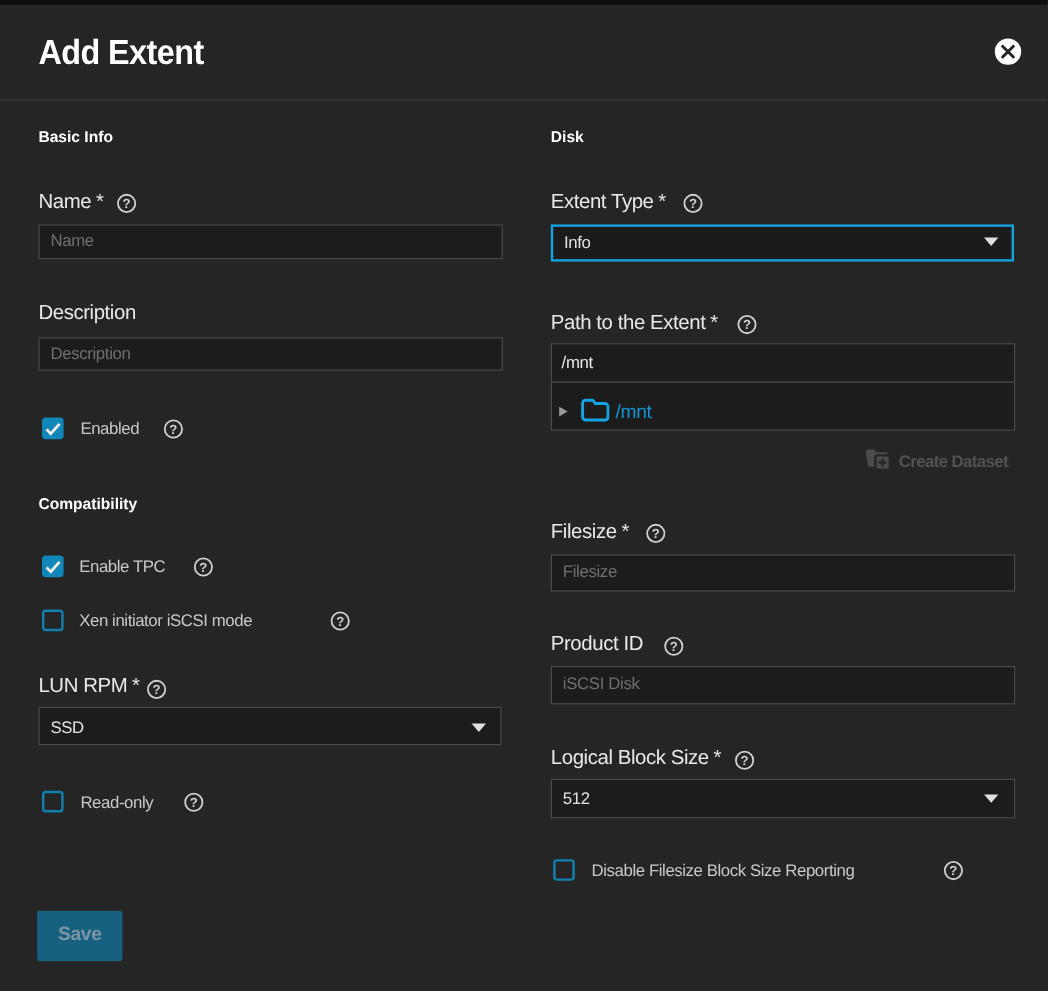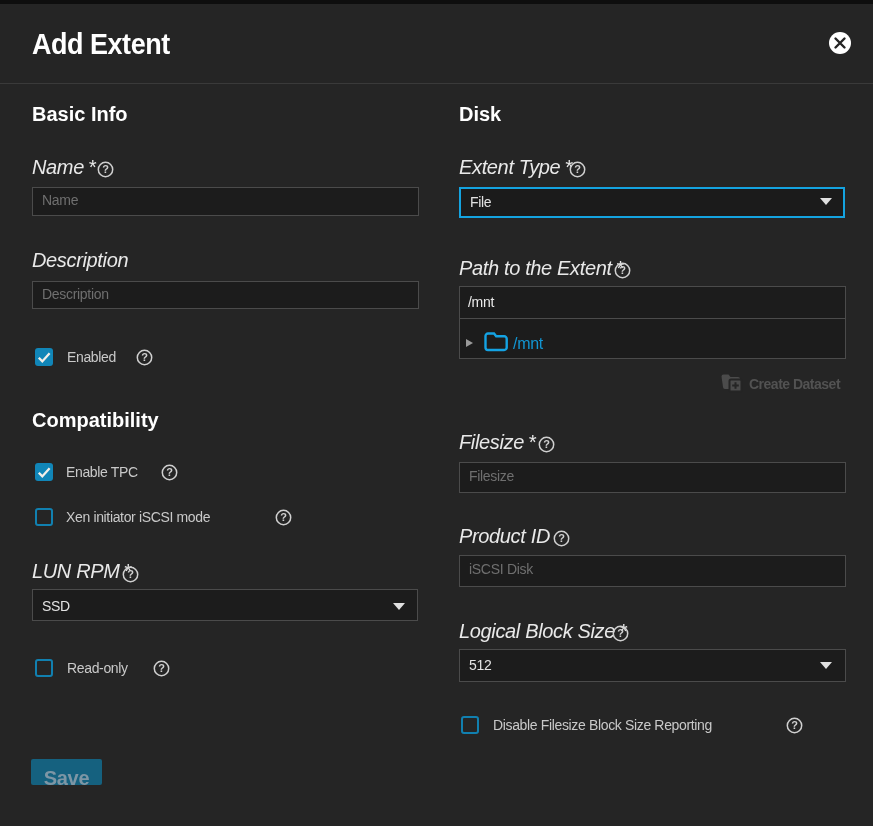--- a/index.html
+++ b/index.html
@@ -6,34 +6,34 @@
   html,body { width:873px; height:826px; background:#252525; overflow:hidden;
     font-family:"Liberation Sans", sans-serif; }
   .abs { position:absolute; }
   #strip { position:absolute; left:0; top:0; width:873px; height:4px; background:#0e0e0e; }
   #title { position:absolute; left:32px; top:30px; font-size:29px; font-weight:bold;
     color:#ffffff; letter-spacing:-0.5px; transform:scaleX(0.93); transform-origin:left; line-height:29px; }
   #closebtn { position:absolute; left:829px; top:32px; width:22px; height:22px;
     border-radius:50%; background:#fff; }
   #closebtn svg { position:absolute; left:0; top:0; }
   #divider { position:absolute; left:0; top:83px; width:873px; height:1px; background:#3a3a3a; }
-  .sechead { position:absolute; font-size:20px; font-weight:bold; color:#ffffff; line-height:16px; }
-  .flabel { position:absolute; font-size:20px; color:#e9e9e9; line-height:17px; white-space:nowrap; letter-spacing:-0.35px;font-style:italic; }
+  .sechead { position:absolute; font-size:13px; font-weight:bold; color:#ffffff; line-height:16px; }
+  .flabel { position:absolute; font-size:17px; color:#e9e9e9; line-height:17px; white-space:nowrap; letter-spacing:-0.35px; }
   .cblabel { position:absolute; font-size:14px; color:#c9c9c9; line-height:17px; white-space:nowrap; letter-spacing:-0.35px; }
   .input { position:absolute; background:#1c1c1c; border:1px solid #4b4b4b; }
   .ph { position:absolute; font-size:14px; color:#6f6f6f; line-height:14px; letter-spacing:-0.3px; }
   .val { position:absolute; font-size:14px; color:#e2e2e2; line-height:14px; letter-spacing:-0.3px; }
   .cb { position:absolute; width:18px; height:18px; border-radius:3px; }
   .cb.on { background:#1186b8; }
   .cb.off { border:2px solid #1180b0; }
   .help { position:absolute; }
   .arrow { position:absolute; width:0; height:0; border-left:6.5px solid transparent;
     border-right:6.5px solid transparent; border-top:7px solid #e0e0e0; }
-  #save { position:absolute; left:31px; top:759px; width:71px; height:26px; background:#15617f;
-    border-radius:2px; color:#7d96a5; font-weight:bold; font-size:20px; text-align:center; line-height:39px; letter-spacing:-0.3px; }
+  #save { position:absolute; left:31px; top:759px; width:71px; height:42px; background:#15617f;
+    border-radius:2px; color:#7d96a5; font-weight:bold; font-size:16px; text-align:center; line-height:39px; letter-spacing:-0.3px; }
   #createds { position:absolute; color:#525252; font-weight:bold; font-size:14px; letter-spacing:-0.5px; line-height:14px; }
 </style>
 </head>
 <body>
 <div id="strip"></div>
 <div id="title">Add Extent</div>
 <div id="closebtn">
   <svg width="22" height="22" viewBox="0 0 22 22">
     <path d="M6.5 6.5 L15.5 15.5 M15.5 6.5 L6.5 15.5" stroke="#242424" stroke-width="2.4" stroke-linecap="round"></path>
   </svg>
@@ -102,21 +102,21 @@
 </svg>
 
 <div id="save">Save</div>
 
 <div class="flabel" style="left:459px; top:159px;">Extent Type<span style="margin-left:4px;">*</span></div>
 <svg class="help" style="left:569px; top:161px;" width="17" height="17" viewBox="0 0 17 17">
   <circle cx="8.5" cy="8.5" r="7.2" fill="none" stroke="#d0d0d0" stroke-width="1.5"></circle>
   <text x="8.5" y="12.4" font-family="Liberation Sans" font-size="11" font-weight="bold" fill="#d0d0d0" text-anchor="middle">?</text>
 </svg>
 <div class="input" style="left:459px; top:187px; width:386px; height:31px; border:2px solid #14a3e0; background:#1b1b1b;"></div>
-<div class="val" style="left:470px; top:195px;">File</div>
+<div class="val" style="left:470px; top:195px;">Info</div>
 <div class="arrow" style="left:820px; top:198px;"></div>
 
 <div class="flabel" style="left:459px; top:260px;">Path to the Extent<span style="margin-left:4px;">*</span></div>
 <svg class="help" style="left:614px; top:262px;" width="17" height="17" viewBox="0 0 17 17">
   <circle cx="8.5" cy="8.5" r="7.2" fill="none" stroke="#d0d0d0" stroke-width="1.5"></circle>
   <text x="8.5" y="12.4" font-family="Liberation Sans" font-size="11" font-weight="bold" fill="#d0d0d0" text-anchor="middle">?</text>
 </svg>
 <div class="input" style="left:459px; top:286px; width:387px; height:33px;"></div>
 <div class="val" style="left:468px; top:295px; color:#eaeaea;">/mnt</div>
 <div class="input" style="left:459px; top:318px; width:387px; height:41px;"></div>

